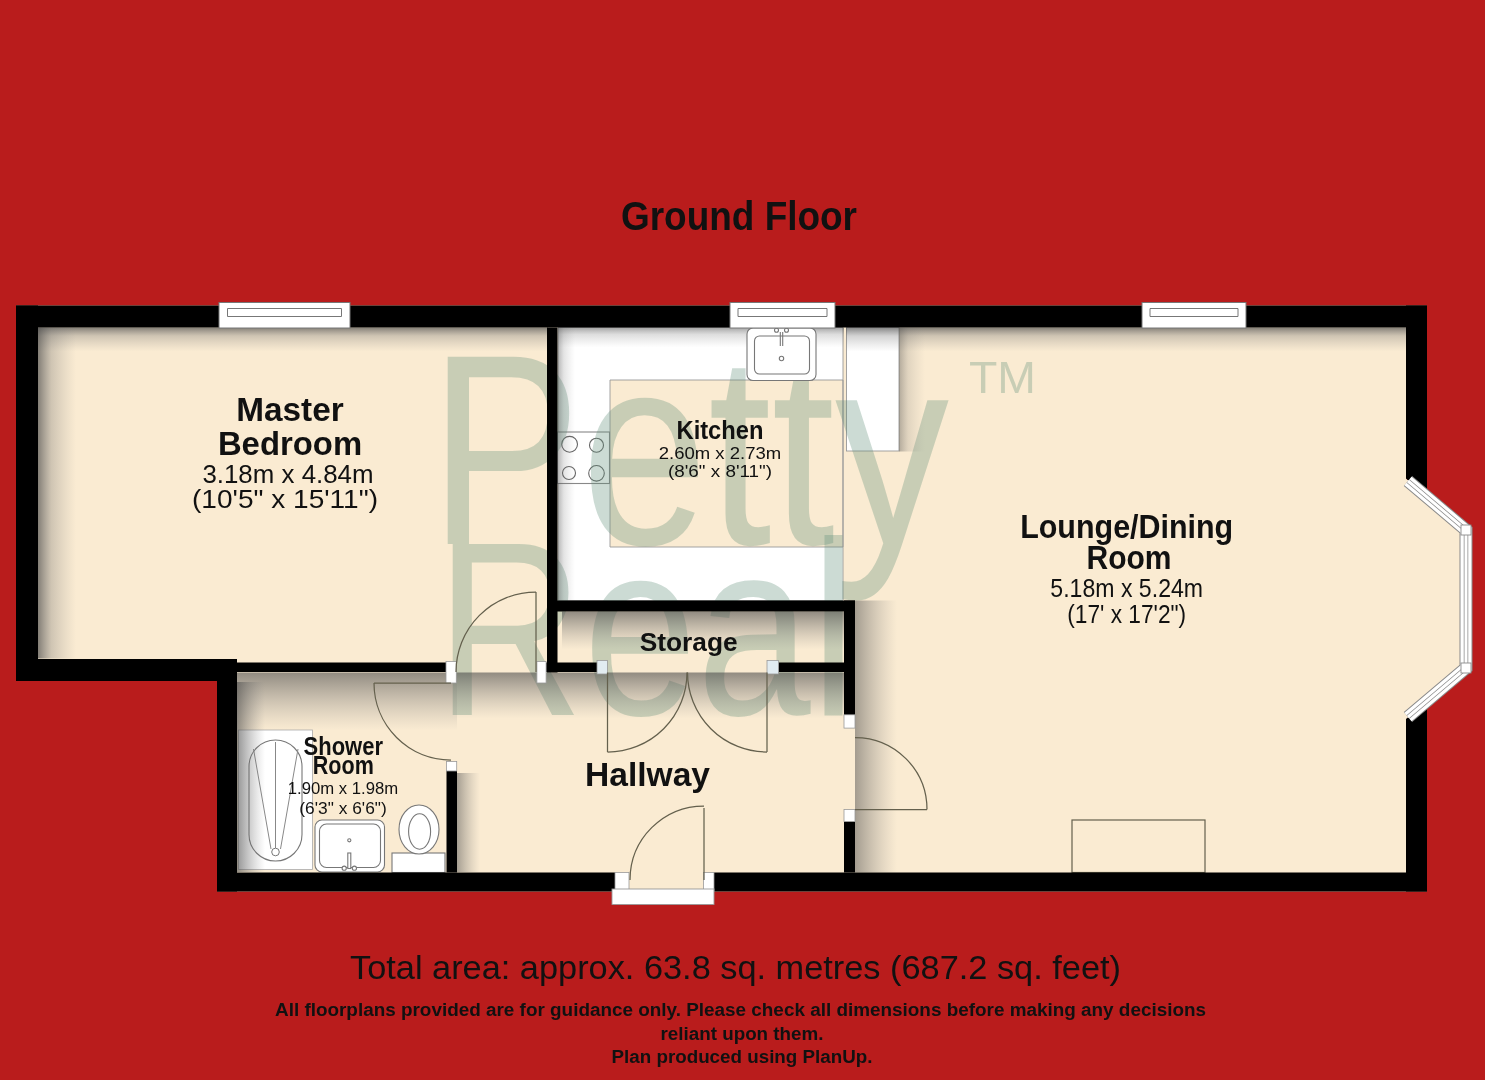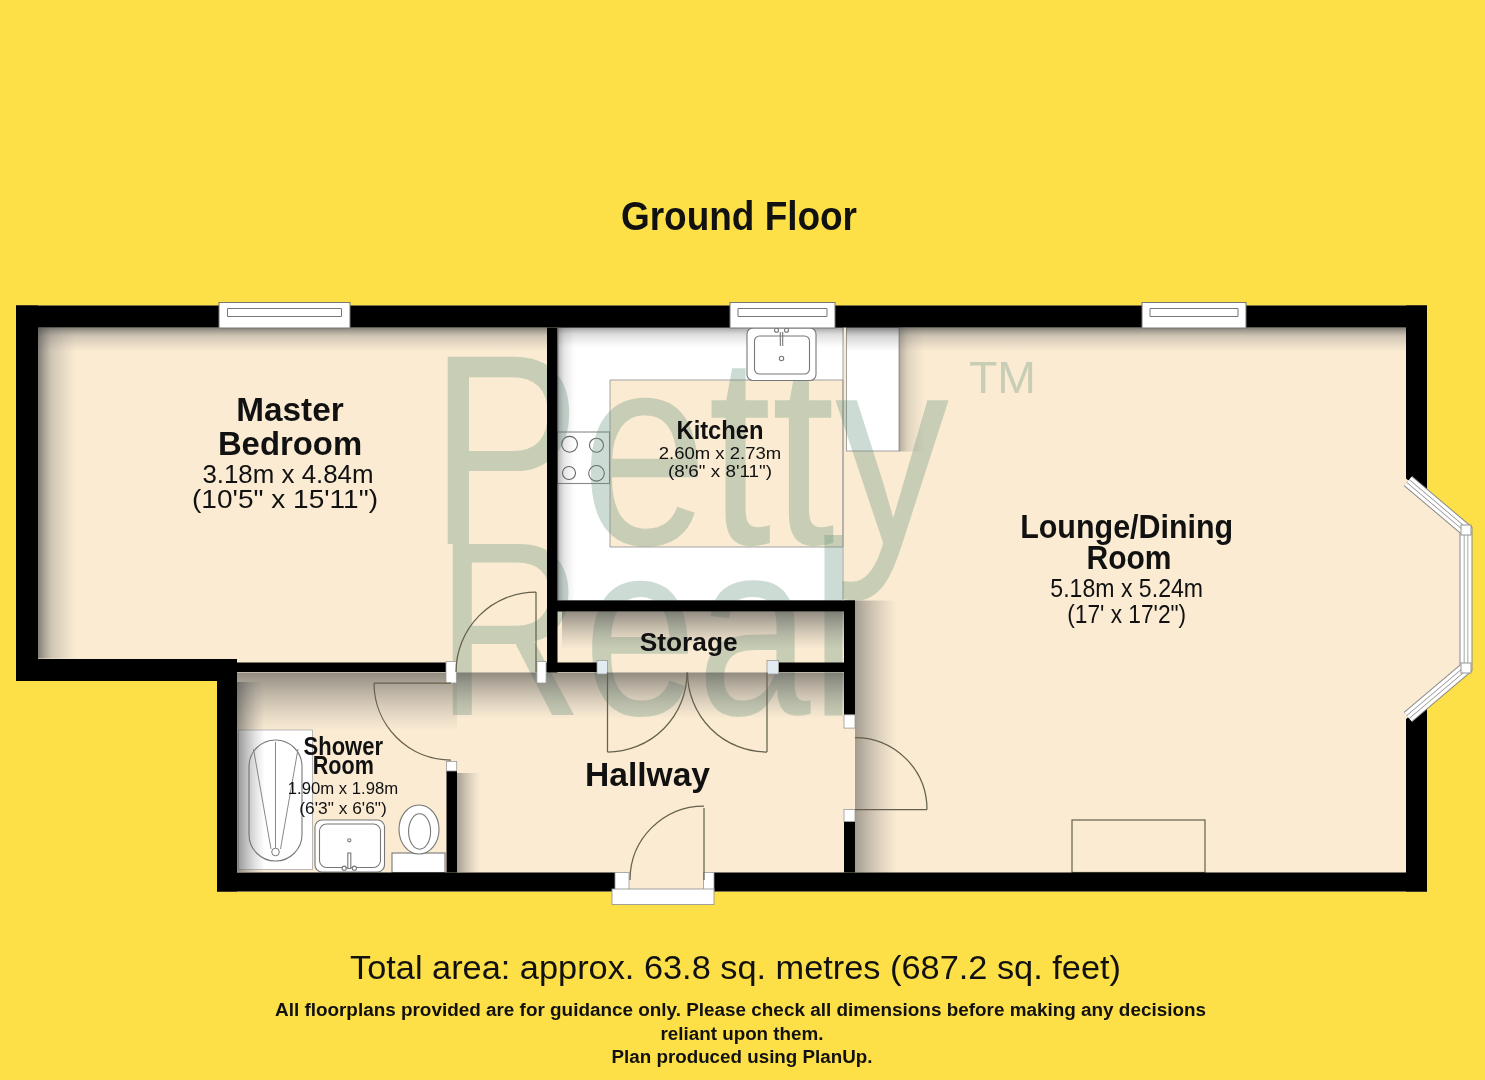--- a/index.html
+++ b/index.html
@@ -1,16 +1,16 @@
 <!DOCTYPE html>
 <html><head>
 <meta charset="utf-8">
 <style>
 html,body{margin:0;padding:0;background:#ffffff;}
-#page{position:relative;width:1485px;height:1080px;background:#fde047;overflow:hidden;}
+#page{position:relative;width:1485px;height:1080px;background:#b91c1c;overflow:hidden;}
 svg text{font-family:"Liberation Sans",sans-serif;}
 svg .wm{font-family:"Liberation Serif",serif;}
 </style>
 </head>
 <body>
 <div id="page">
 <svg width="1485" height="1080" viewBox="0 0 1485 1080">
 <defs>
 <linearGradient id="gDown" x1="0" y1="0" x2="0" y2="1">
 <stop offset="0" stop-color="#4a4a4a" stop-opacity="0.68"></stop>

